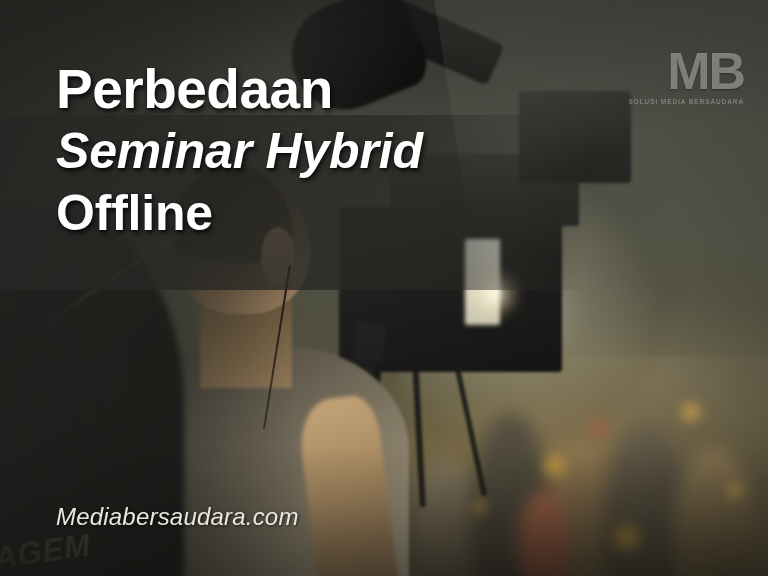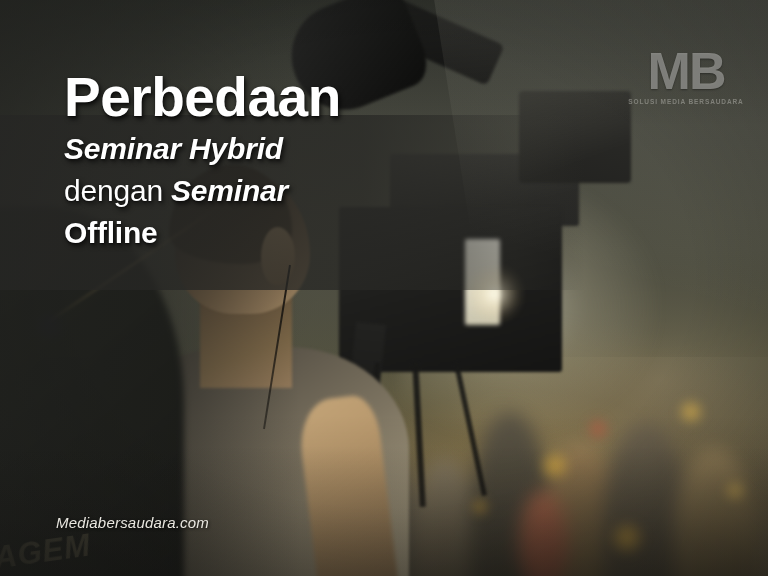--- a/index.html
+++ b/index.html
@@ -297,48 +297,48 @@
   
 
   .content { position: absolute; inset: 0; }
 
   .headline {
     position: absolute;
     left: 56px; top: 62px;
     width: 560px;
   }
   .hl-line {
-    margin: 8px;
+    margin: 0;
     color: #ffffff;
     line-height: 1.0;
     text-shadow: 2px 3px 5px rgba(0,0,0,0.72), 0 1px 2px rgba(0,0,0,0.55);
     white-space: nowrap;
   }
   .hl-1 {
     font-size: 55px;
     font-weight: 700;
     letter-spacing: -0.5px;
     margin-bottom: 9px;
   }
   .hl-2, .hl-3, .hl-4 {
-    font-size: 30px;
+    font-size: 50px;
     letter-spacing: -0.2px;
     margin-bottom: 12px;
   }
   .hl-2 { font-weight: 700; font-style: italic; }
   .hl-3 { font-weight: 400; font-style: normal; }
   .hl-3 .em { font-weight: 700; font-style: italic; }
   .hl-4 { font-weight: 700; margin-bottom: 0; }
 
   
   .logo {
     position: absolute;
     right: 24px; top: 48px;
     width: 116px;
-    text-align: center;
+    text-align: right;
     user-select: none;
   }
   .logo-mark {
     font-size: 52px;
     font-weight: 700;
     letter-spacing: -2px;
     line-height: 0.92;
     color: rgba(176,176,172,0.62);
     text-shadow: 0 1px 2px rgba(0,0,0,0.35);
   }
@@ -348,21 +348,21 @@
     font-weight: 700;
     letter-spacing: 0.9px;
     color: rgba(168,168,162,0.58);
     white-space: nowrap;
   }
 
   
   .site-url {
     position: absolute;
     left: 56px; bottom: 45px;
-    font-size: 15px;
+    font-size: 24px;
     font-style: italic;
     font-weight: 400;
     color: #e9e7e0;
     letter-spacing: 0.2px;
     text-shadow: 1px 1px 3px rgba(0,0,0,0.65);
   }
   .credit {
     position: absolute;
     right: 58px; bottom: 15px;
     font-size: 16px;
@@ -439,21 +439,20 @@
   <div class="scrim-left"></div>
   <div class="scrim-band"></div>
   <div class="sweep"></div>
   <div class="scrim-bottom"></div>
 
   <div class="content">
 
     <div class="headline">
       <p class="hl-line hl-1">Perbedaan</p>
       <p class="hl-line hl-2">Seminar Hybrid</p>
-      <p class="hl-line hl-3"><span>dengan </span><span class="em">Seminar</span></p>
       <p class="hl-line hl-4">Offline</p>
     </div>
 
     <div class="logo">
       <div class="logo-mark">MB</div>
       <div class="logo-tag">SOLUSI MEDIA BERSAUDARA</div>
     </div>
 
     <div class="site-url">Mediabersaudara.com</div>
 

